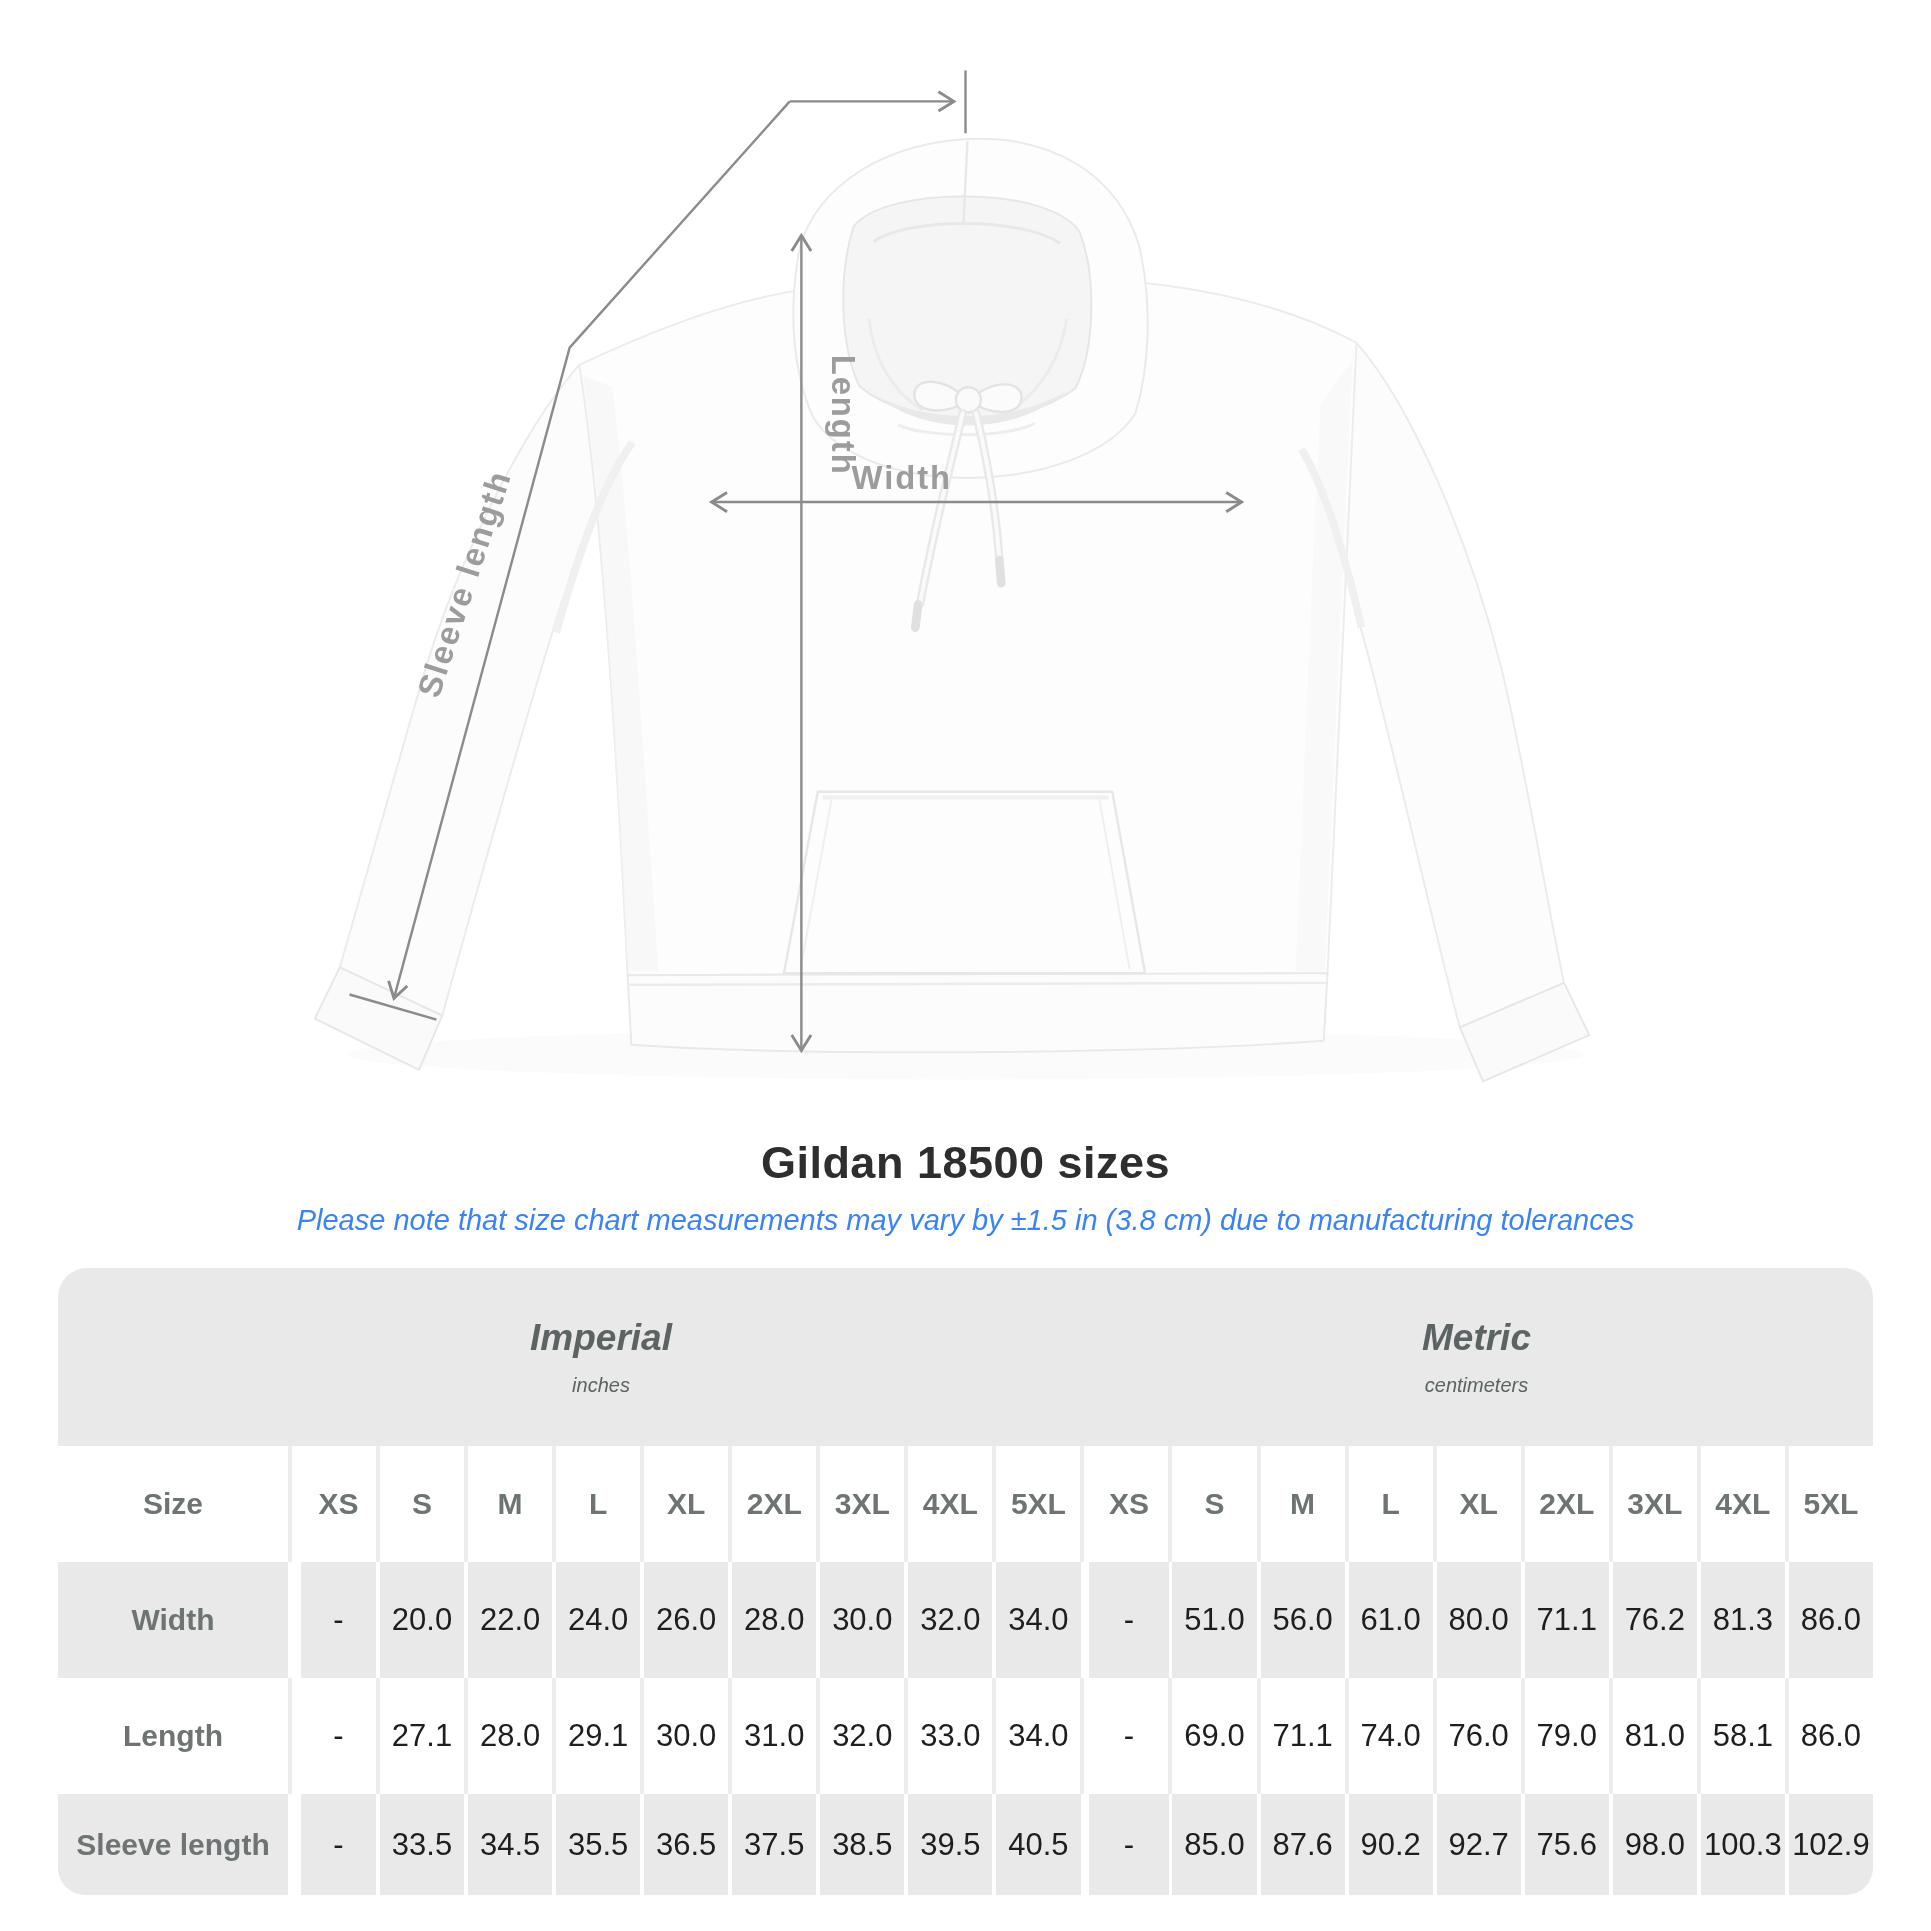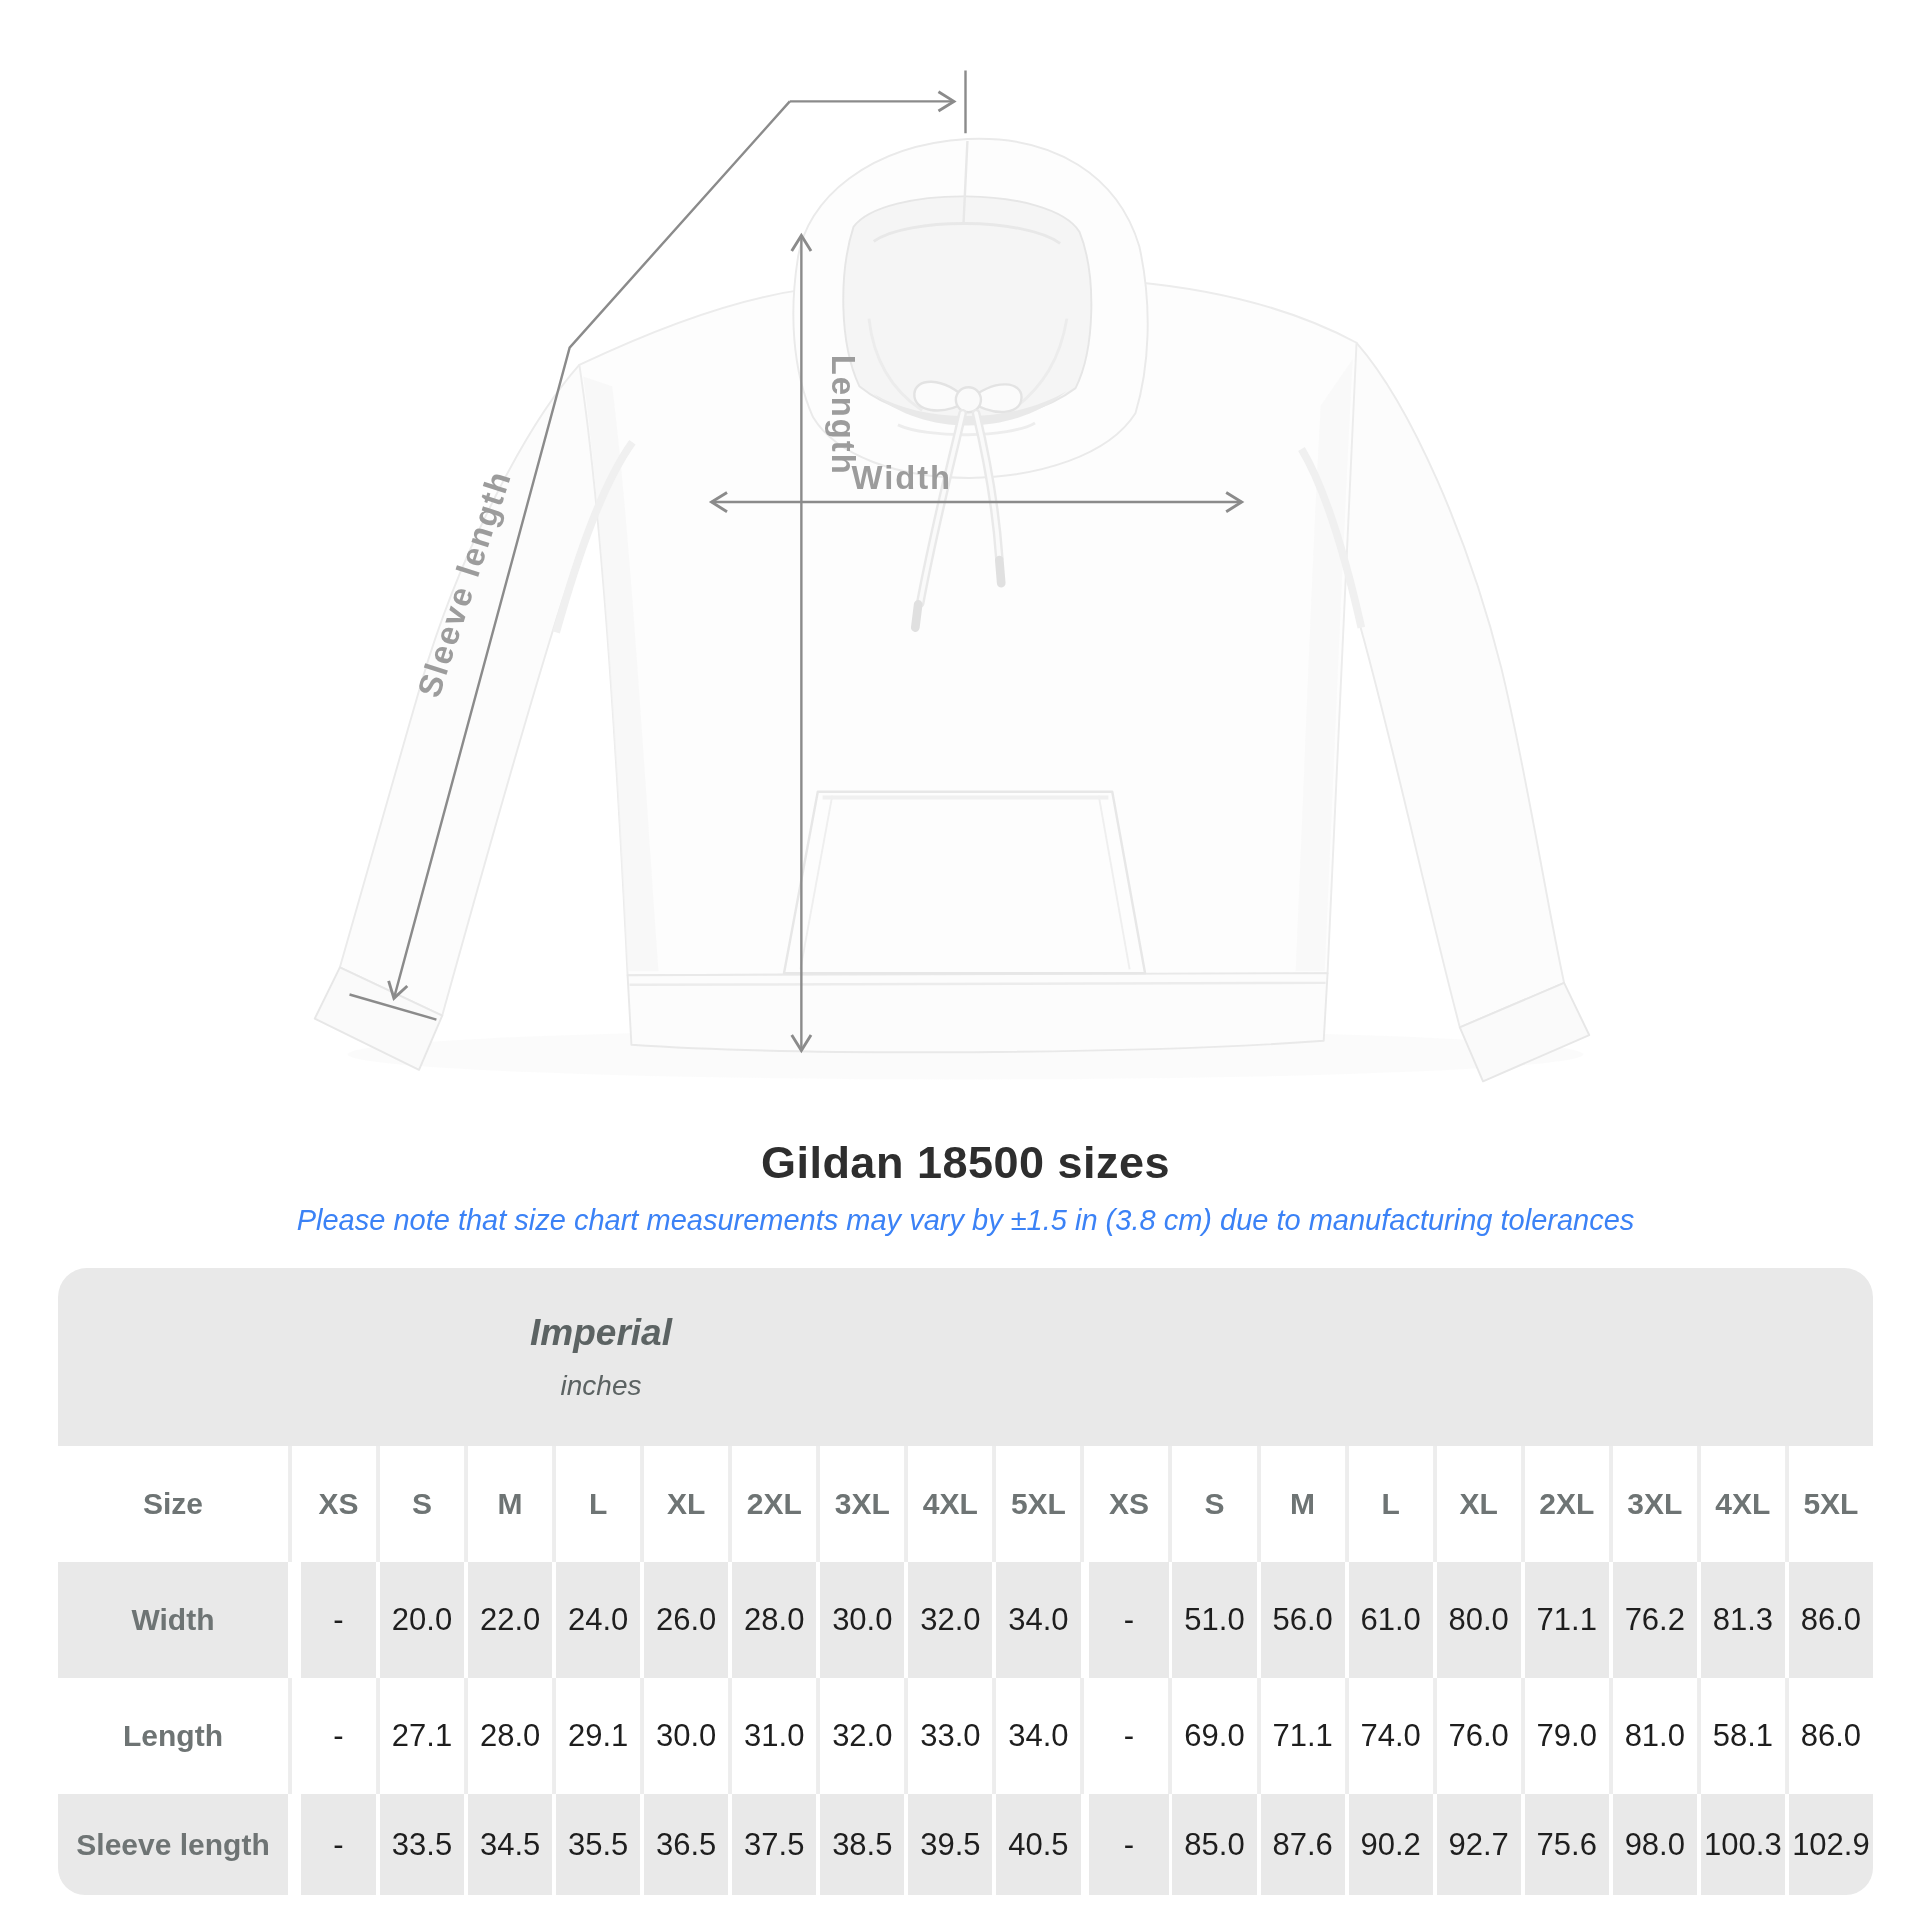--- a/index.html
+++ b/index.html
@@ -11,21 +11,21 @@
   .title-block{position:absolute;top:1137px;left:0;width:1931px;text-align:center;}
   .page-title{font-size:45px;font-weight:bold;color:#2e2e2e;margin:0;letter-spacing:0.5px;}
   .page-subtitle{font-size:29px;font-style:italic;color:#3b82f6;margin:15.4px 0 0 0;}
   
   .size-table{position:absolute;top:1268px;left:58px;width:1815px;}
   .band{height:178px;background:#e9e9e9;border-radius:29px 29px 0 0;display:flex;}
   .band-group{display:flex;flex-direction:column;align-items:center;justify-content:center;}
   .band-group.imperial{width:1022px;padding-left:64px;box-sizing:border-box;}
   .band-group.metric{flex:1;}
   .band-title{font-size:37px;font-weight:bold;font-style:italic;color:#5c6363;}
-  .band-unit{font-size:28px;font-style:italic;color:#5c6363;margin-top:15.4px;}
+  .band-unit{font-size:20px;font-style:italic;color:#5c6363;margin-top:15.4px;}
   .trow{display:grid;grid-template-columns:230px repeat(18,1fr);column-gap:3.9px;}
   .row-sizes{height:116px;}
   .row-data{height:116px;}
   .row-last{height:101px;}
   .cell{display:flex;align-items:center;justify-content:center;box-sizing:border-box;}
   .row-gray .cell{background:#e9e9e9;}
   .row-white .cell:not(.row-label){box-shadow:-3.9px 0 0 #ededed;}
   .sep-wide{border-left:9.7px solid #ffffff;}
   .sep-group{border-left:5.8px solid #ffffff;}
   .row-label{font-weight:bold;color:#6e7474;font-size:30px;}
@@ -120,20 +120,24 @@
   <div class="title-block">
     <h1 class="page-title">Gildan 18500 sizes</h1>
     <p class="page-subtitle">Please note that size chart measurements may vary by ±1.5 in (3.8 cm) due to manufacturing tolerances</p>
   </div>
 
   <div class="size-table">
     <div class="band">
       <div class="band-group imperial">
         <div class="band-title">Imperial</div>
         <div class="band-unit">inches</div>
+      </div>
+      <div class="band-group metric">
+        <div class="band-title">Metric</div>
+        <div class="band-unit">centimeters</div>
       </div>
     </div>
     <div>
         <div class="trow row-sizes row-white">
           <div class="cell row-label">Size</div>
           <div class="cell val sep-wide">XS</div>
           <div class="cell val">S</div>
           <div class="cell val">M</div>
           <div class="cell val">L</div>
           <div class="cell val">XL</div>

